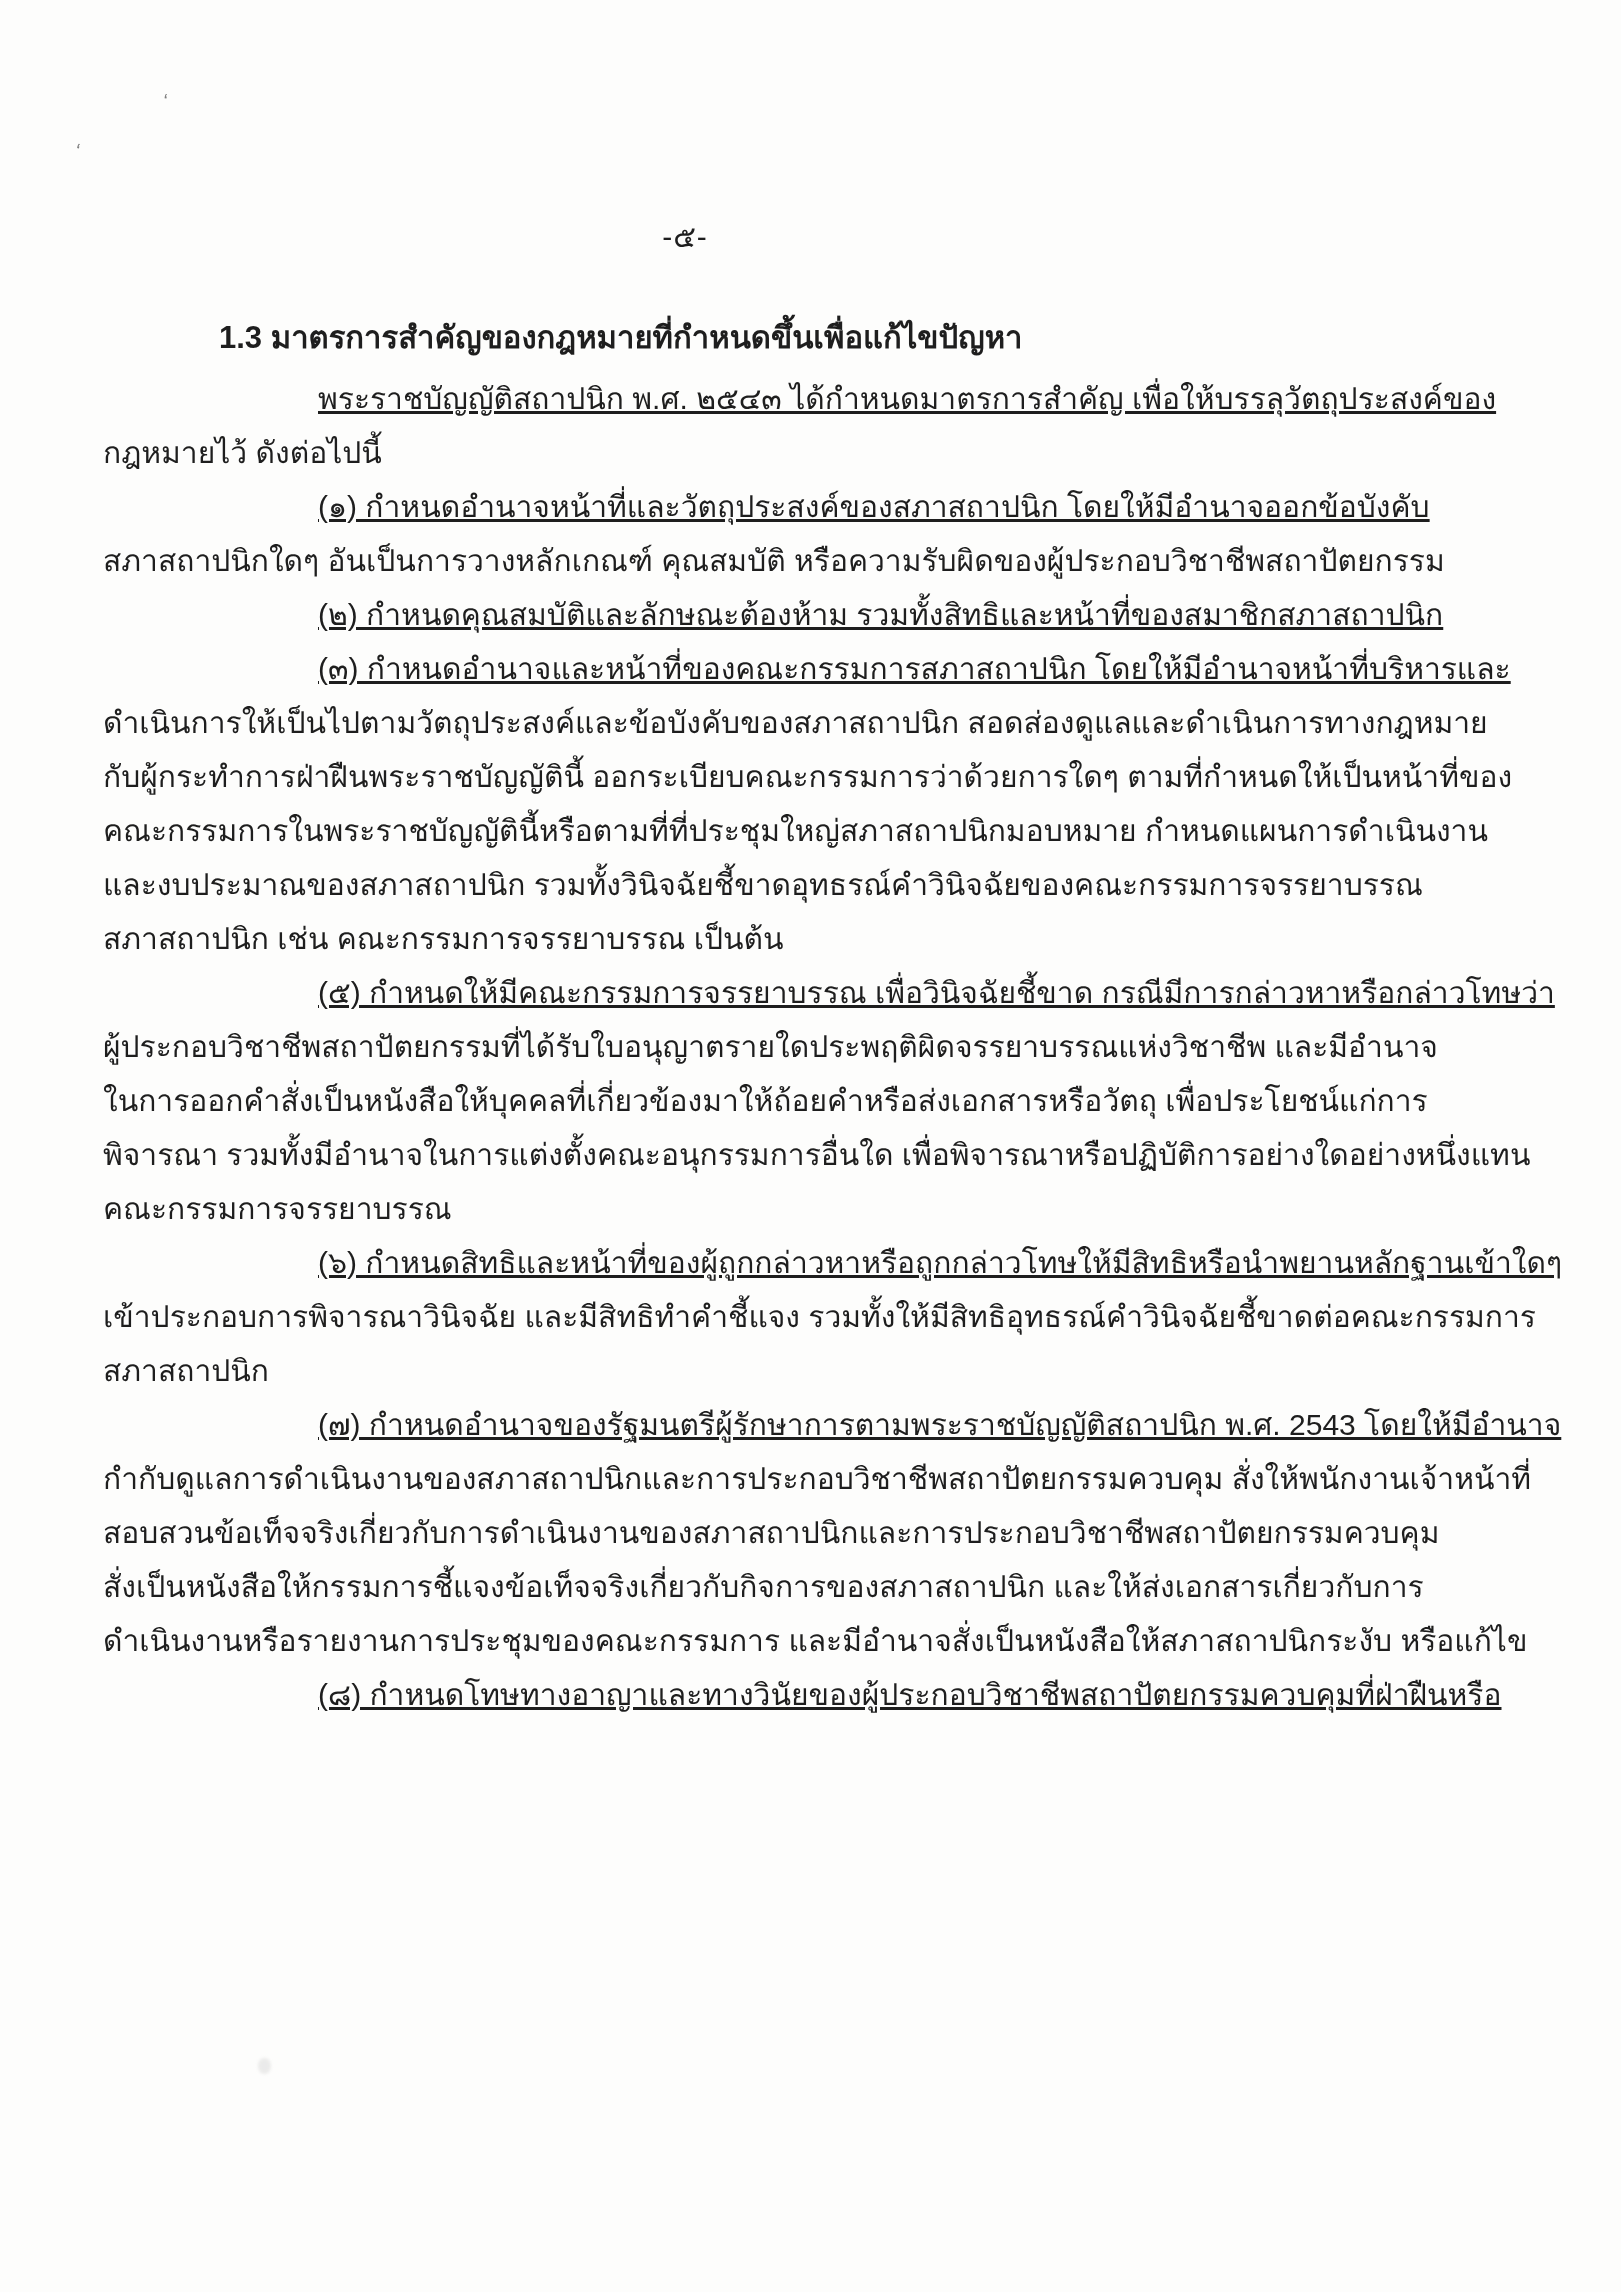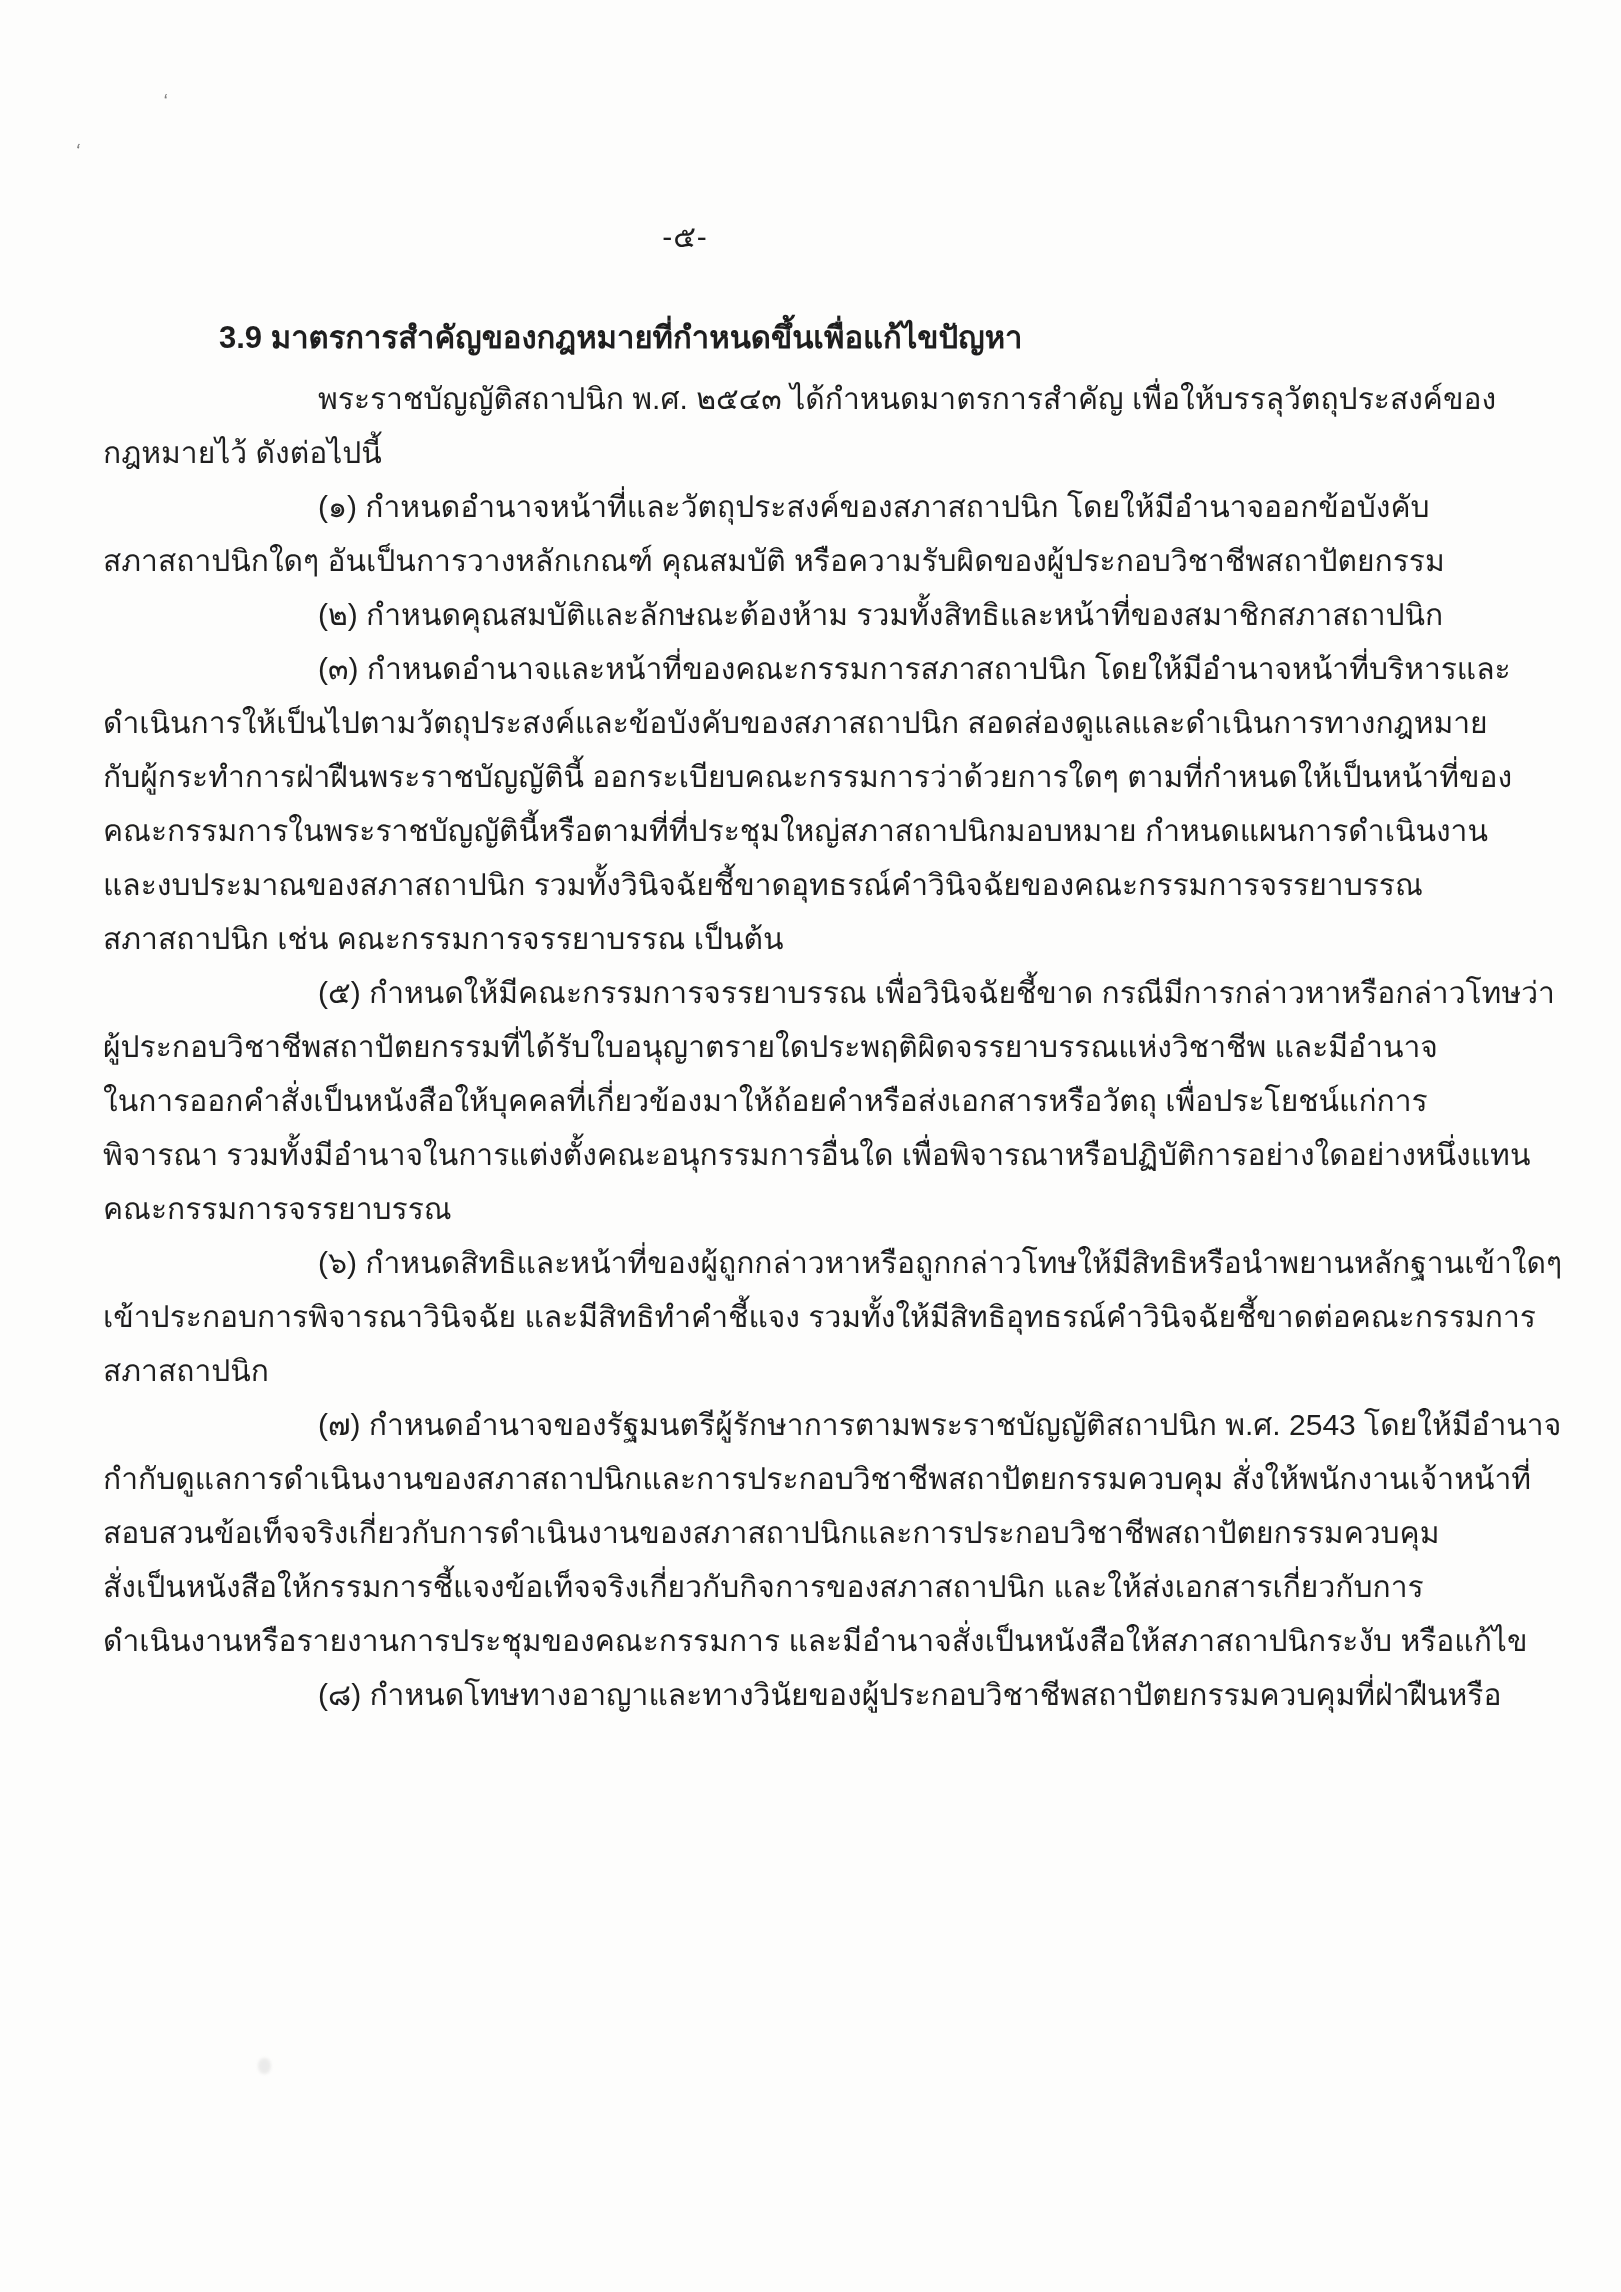--- a/index.html
+++ b/index.html
@@ -41,20 +41,21 @@
     width: 1384px;
   }
   .line {
     height: 54px;
     line-height: 54px;
     font-size: 30px;
     white-space: nowrap;
   }
   .line.indent {
     padding-left: 215px;
+    text-decoration: underline;
   }
   
   .artifact {
     position: absolute;
     color: #555;
     font-size: 19.7px;
     opacity: 0.75;
     pointer-events: none;
   }
   .artifact.a1 { top: 90px; left: 163px; transform: rotate(8deg); }
@@ -74,21 +75,21 @@
 </head>
 <body>
 
 <div class="page">
 
   <span class="artifact a1">ʻ</span>
   <span class="artifact a2">ʻ</span>
 
   <div class="page-number">-๕-</div>
 
-  <div class="doc-heading">3.9 มาตรการสำคัญของกฎหมายที่กำหนดขึ้นเพื่อแก้ไขปัญหา</div>
+  <div class="doc-heading">1.3 มาตรการสำคัญของกฎหมายที่กำหนดขึ้นเพื่อแก้ไขปัญหา</div>
 
   <div class="doc-body">
       <div class="line indent">พระราชบัญญัติสถาปนิก พ.ศ. ๒๕๔๓ ได้กำหนดมาตรการสำคัญ เพื่อให้บรรลุวัตถุประสงค์ของ</div>
       <div class="line">กฎหมายไว้ ดังต่อไปนี้</div>
       <div class="line indent">(๑) กำหนดอำนาจหน้าที่และวัตถุประสงค์ของสภาสถาปนิก โดยให้มีอำนาจออกข้อบังคับ</div>
       <div class="line">สภาสถาปนิกใดๆ อันเป็นการวางหลักเกณฑ์ คุณสมบัติ หรือความรับผิดของผู้ประกอบวิชาชีพสถาปัตยกรรม</div>
       <div class="line indent">(๒) กำหนดคุณสมบัติและลักษณะต้องห้าม รวมทั้งสิทธิและหน้าที่ของสมาชิกสภาสถาปนิก</div>
       <div class="line indent">(๓) กำหนดอำนาจและหน้าที่ของคณะกรรมการสภาสถาปนิก โดยให้มีอำนาจหน้าที่บริหารและ</div>
       <div class="line">ดำเนินการให้เป็นไปตามวัตถุประสงค์และข้อบังคับของสภาสถาปนิก สอดส่องดูแลและดำเนินการทางกฎหมาย</div>
       <div class="line">กับผู้กระทำการฝ่าฝืนพระราชบัญญัตินี้ ออกระเบียบคณะกรรมการว่าด้วยการใดๆ ตามที่กำหนดให้เป็นหน้าที่ของ</div>

